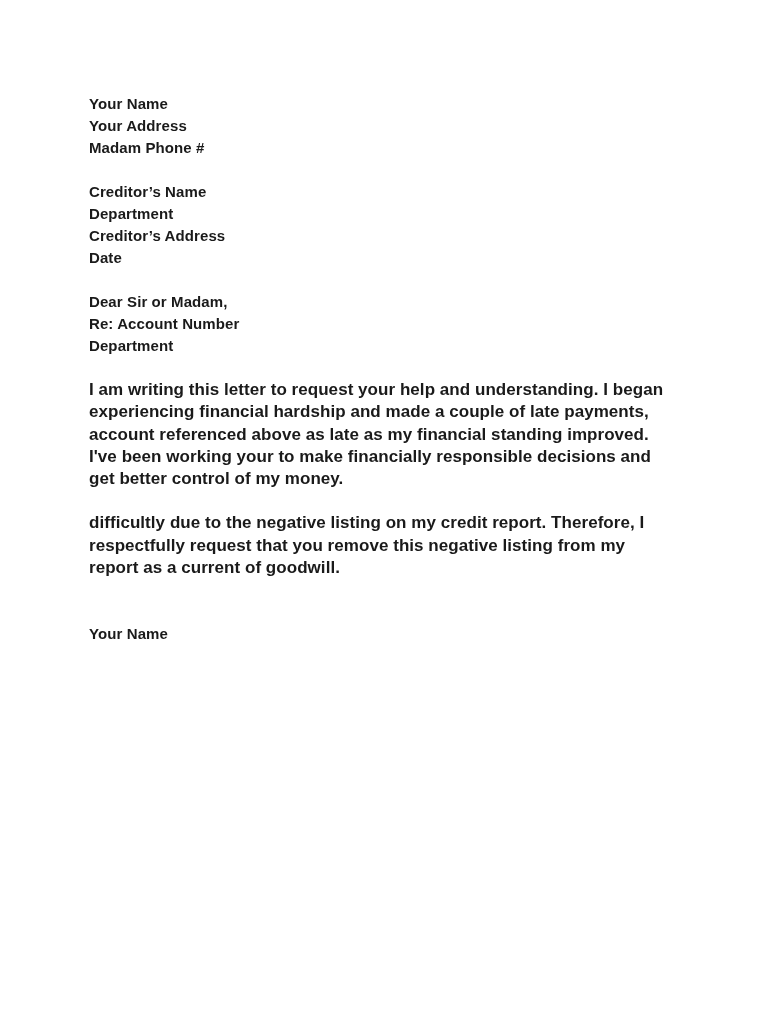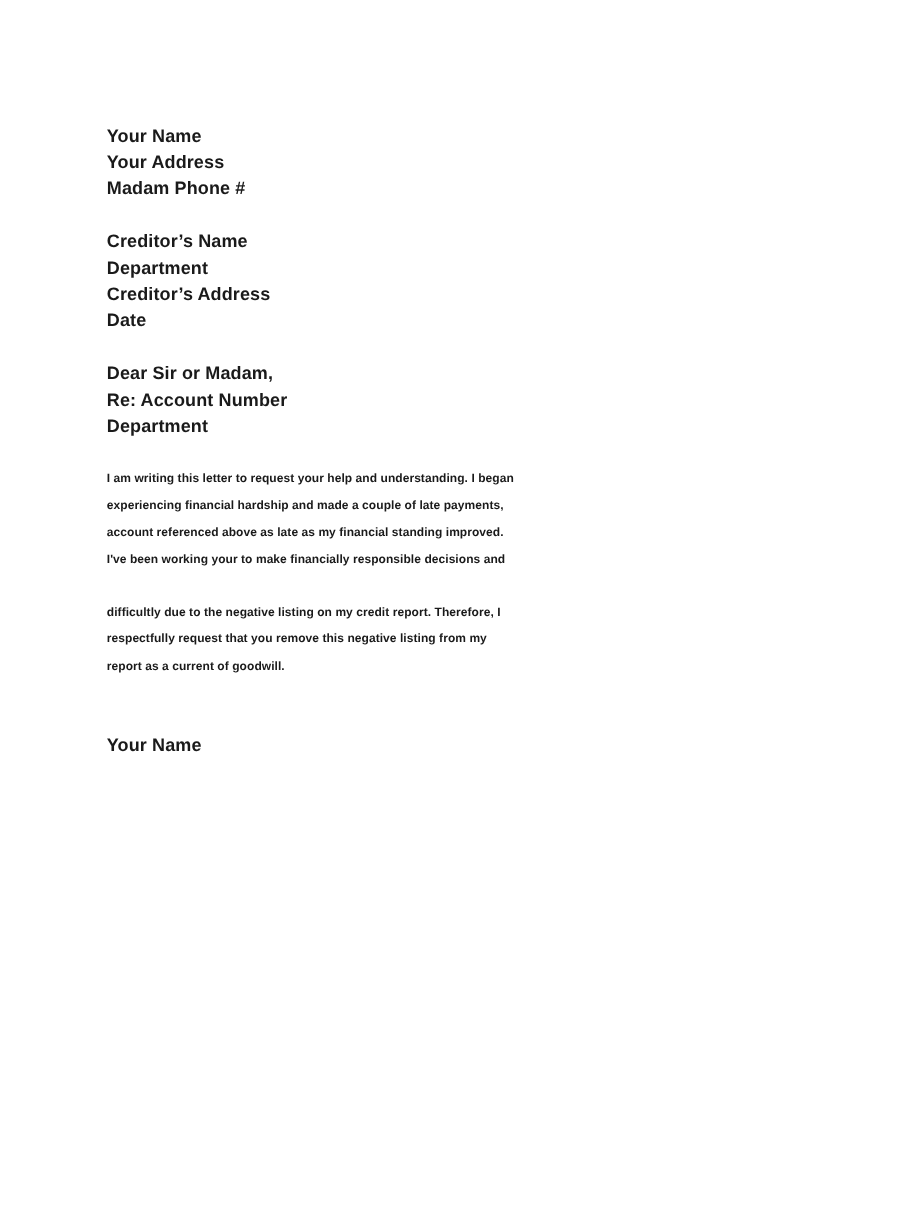--- a/index.html
+++ b/index.html
@@ -20,34 +20,34 @@
     height: 1024px;
     background: #ffffff;
   }
   .letter {
     position: absolute;
     left: 89px;
     top: 93px;
     width: 600px;
   }
   .block {
-    margin: 10px 0 22px 0;
+    margin: 0 0 22px 0;
   }
   .block:last-child {
     margin-bottom: 0;
   }
   .line {
     font-size: 15px;
     font-weight: bold;
     line-height: 22px;
     letter-spacing: 0.1px;
     white-space: pre-wrap;
   }
   .body-line {
-    font-size: 10px;
+    font-size: 17px;
     font-weight: bold;
     line-height: 22.3px;
     letter-spacing: 0.05px;
     white-space: pre-wrap;
   }
   .sig-gap {
     height: 22px;
   }
 </style>
 </head>
@@ -73,20 +73,21 @@
       <div class="line">Dear Sir or Madam,</div>
       <div class="line">Re: Account Number</div>
       <div class="line">Department</div>
     </div>
 
     <div class="block">
       <div class="body-line">I am writing this letter to request your help and understanding. I began</div>
       <div class="body-line">experiencing financial hardship and made a couple of late payments,</div>
       <div class="body-line">account referenced above as late as my financial standing improved.</div>
       <div class="body-line">I've been working your to make financially responsible decisions and</div>
+      <div class="body-line">get better control of my money.</div>
     </div>
 
     <div class="block">
       <div class="body-line">difficultly due to the negative listing on my credit report. Therefore, I</div>
       <div class="body-line">respectfully request that you remove this negative listing from my</div>
       <div class="body-line">report as a current of goodwill.</div>
     </div>
 
     <div class="block">
       <div class="sig-gap"></div>

